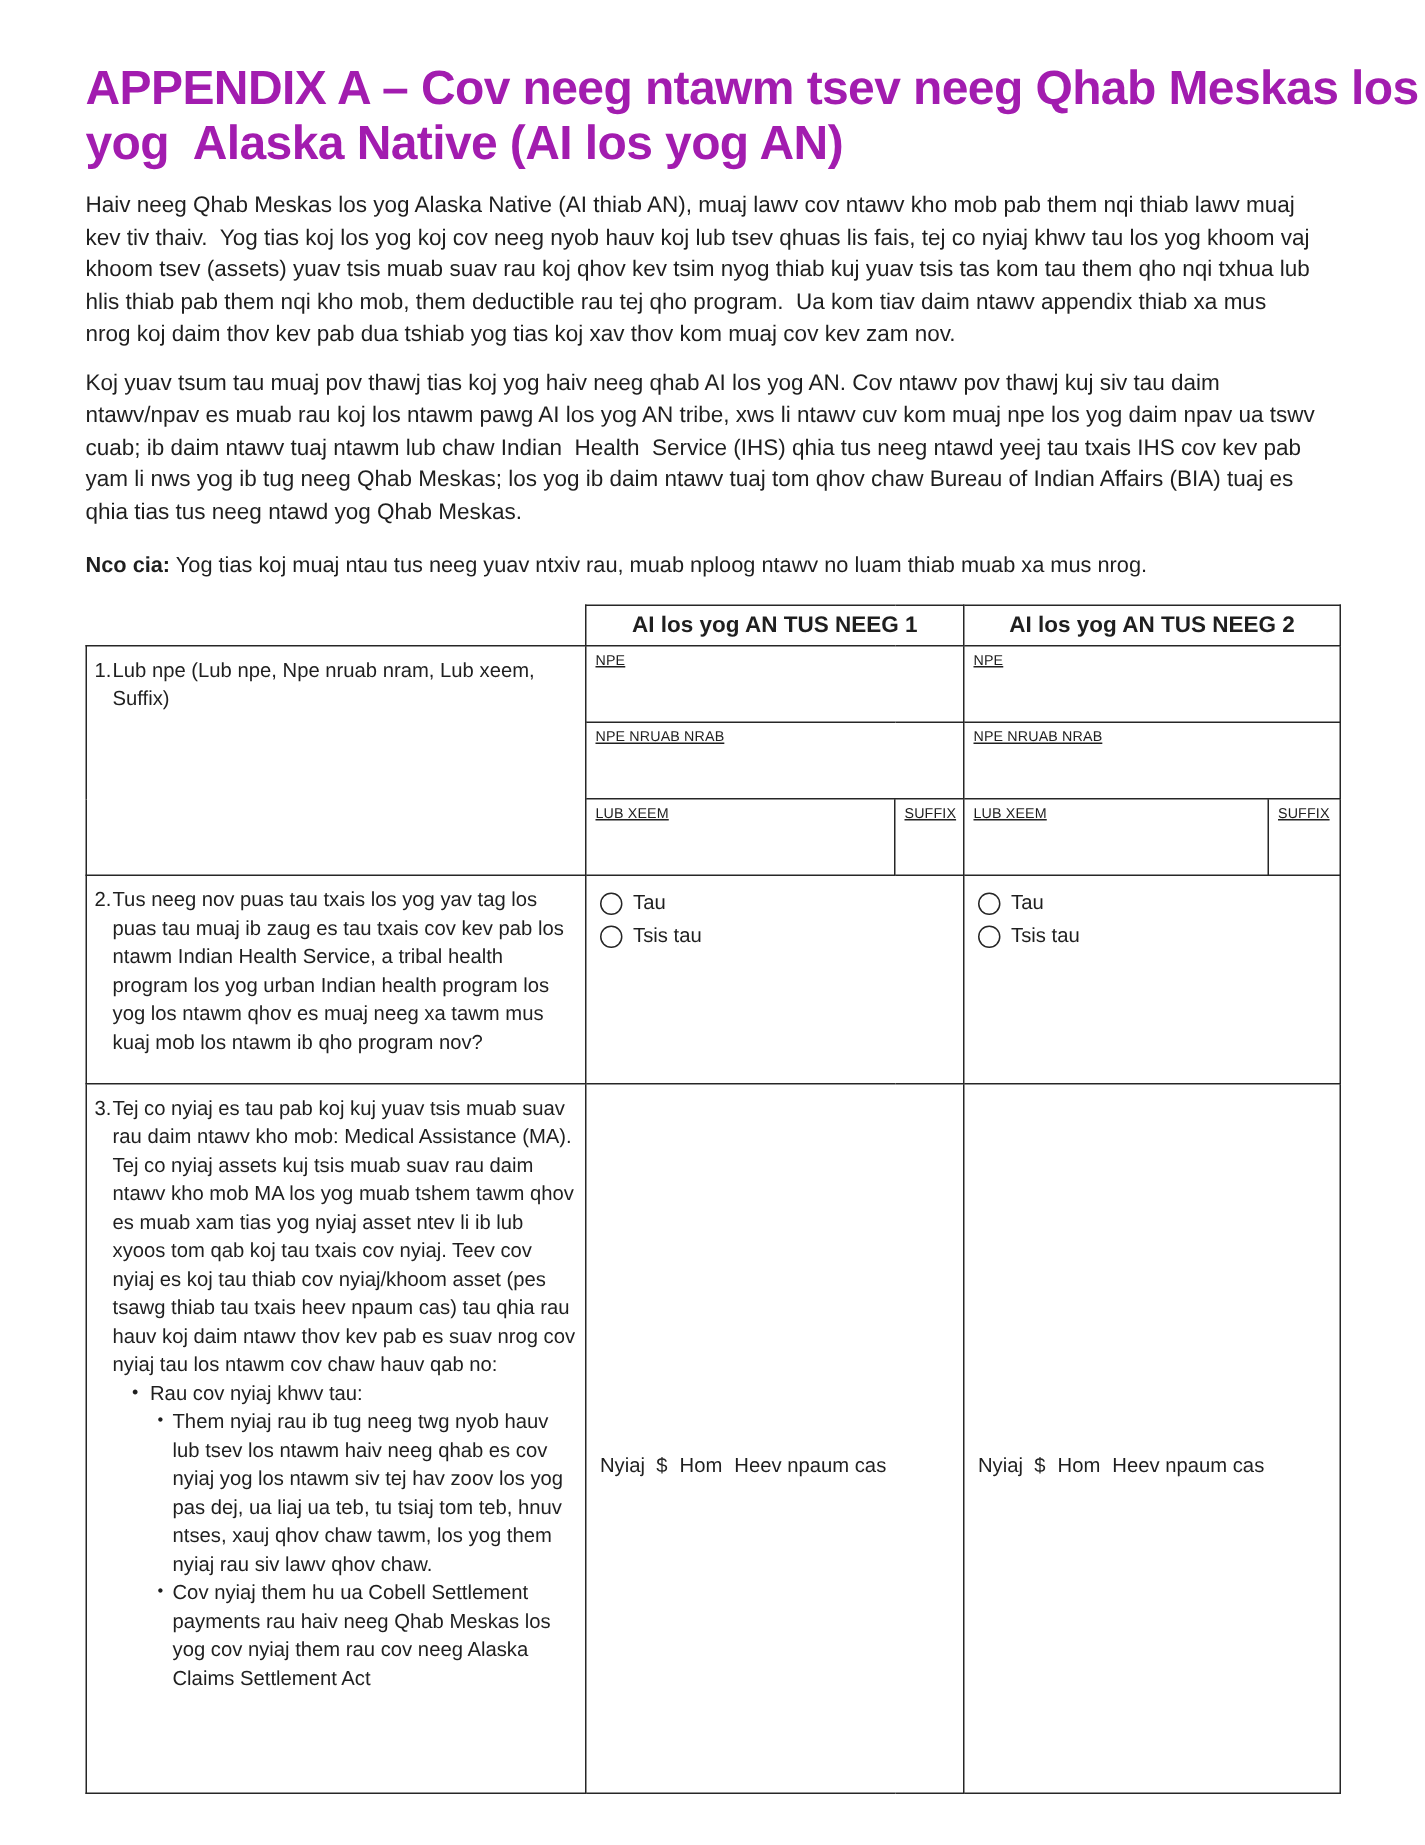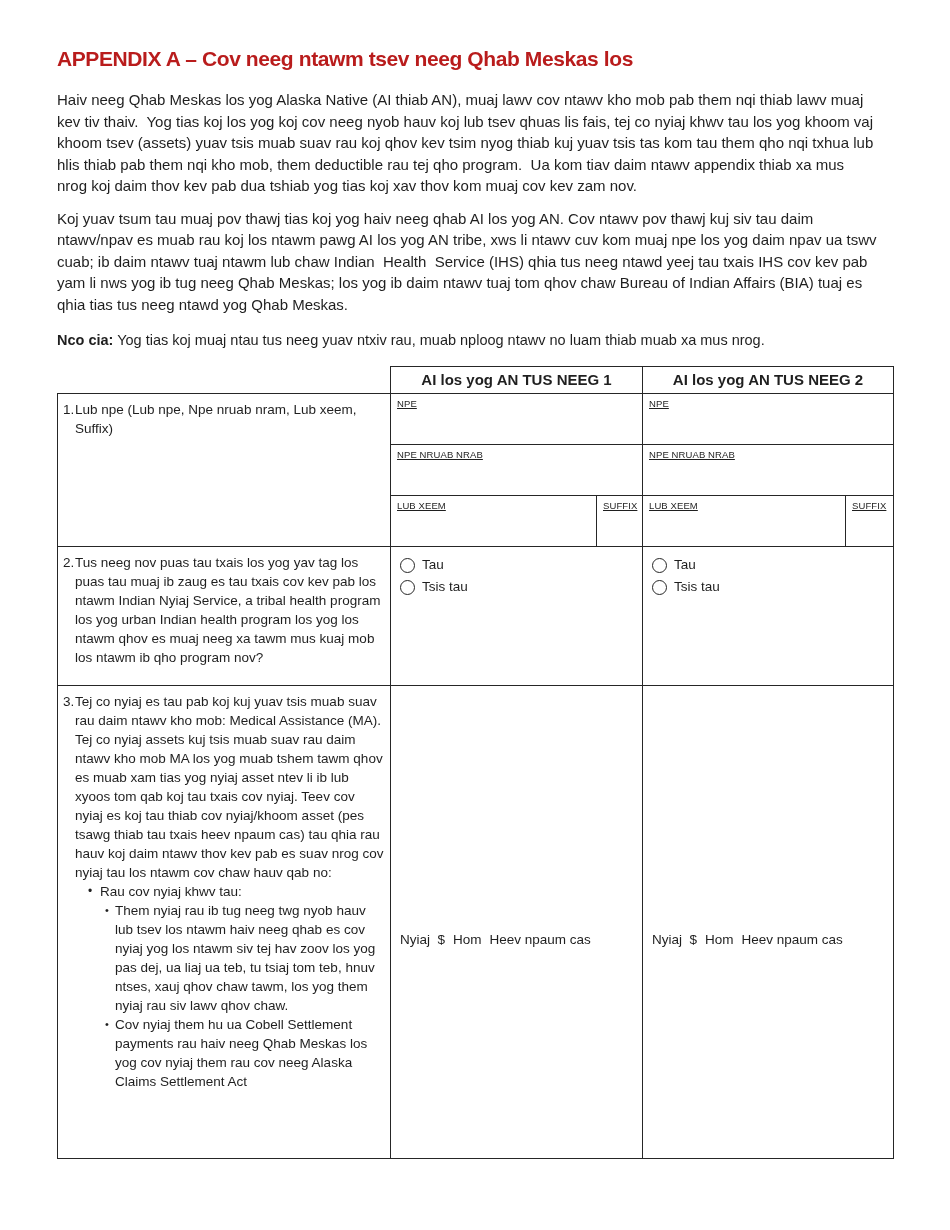--- a/index.html
+++ b/index.html
@@ -4,21 +4,21 @@
 <style>
   html,body{margin:0;padding:0;background:#ffffff;}
   body{
     width:950px;height:1230px;
     font-family:"Liberation Sans","DejaVu Sans",sans-serif;
     color:#1f1f1f;
     -webkit-font-smoothing:antialiased;
   }
   .page{padding:40px 57px 0 57px;width:836px;}
 
-  .title{margin:0 0 12px 0;font-size:21px;font-weight:bold;line-height:37px;letter-spacing:-0.4px;color:#b91c1c;}
+  .title{margin:0 0 12px 0;font-size:32px;font-weight:bold;line-height:37px;letter-spacing:-0.4px;color:#a21caf;}
   .title span{display:block;white-space:pre;}
 
   p.body{margin:0 16px 11px 0;font-size:15px;line-height:21.5px;white-space:pre-wrap;}
   p.note{margin:15px 0 0 0;font-size:14.5px;line-height:20px;}
   p.note b{font-weight:bold;}
 
   table.form-table{
     border-collapse:collapse;table-layout:fixed;
     width:836px;margin-top:16px;padding-left:23px;
   }
@@ -70,20 +70,21 @@
   tr.row2{height:139px;}
   tr.row3{height:473px;}
 </style>
 </head>
 <body>
 
 <div class="page">
 
   <h1 class="title">
     <span>APPENDIX A – Cov neeg ntawm tsev neeg Qhab Meskas los</span>
+    <span>yog  Alaska Native (AI los yog AN)</span>
   </h1>
 
   <p class="body">Haiv neeg Qhab Meskas los yog Alaska Native (AI thiab AN), muaj lawv cov ntawv kho mob pab them nqi thiab lawv muaj kev tiv thaiv.  Yog tias koj los yog koj cov neeg nyob hauv koj lub tsev qhuas lis fais, tej co nyiaj khwv tau los yog khoom vaj khoom tsev (assets) yuav tsis muab suav rau koj qhov kev tsim nyog thiab kuj yuav tsis tas kom tau them qho nqi txhua lub hlis thiab pab them nqi kho mob, them deductible rau tej qho program.  Ua kom tiav daim ntawv appendix thiab xa mus nrog koj daim thov kev pab dua tshiab yog tias koj xav thov kom muaj cov kev zam nov.</p>
   <p class="body">Koj yuav tsum tau muaj pov thawj tias koj yog haiv neeg qhab AI los yog AN. Cov ntawv pov thawj kuj siv tau daim ntawv/npav es muab rau koj los ntawm pawg AI los yog AN tribe, xws li ntawv cuv kom muaj npe los yog daim npav ua tswv cuab; ib daim ntawv tuaj ntawm lub chaw Indian  Health  Service (IHS) qhia tus neeg ntawd yeej tau txais IHS cov kev pab yam li nws yog ib tug neeg Qhab Meskas; los yog ib daim ntawv tuaj tom qhov chaw Bureau of Indian Affairs (BIA) tuaj es qhia tias tus neeg ntawd yog Qhab Meskas.</p>
 
   <p class="note"><b>Nco cia:</b> <span>Yog tias koj muaj ntau tus neeg yuav ntxiv rau, muab nploog ntawv no luam thiab muab xa mus nrog.</span></p>
 
   <table class="form-table">
     <colgroup>
       <col style="width:333px">
@@ -134,21 +135,21 @@
       </td>
       <td class="field-cell">
         <span class="fl">SUFFIX</span>
       </td>
     </tr>
 
     <tr class="row2">
       <td class="q-cell">
         <div class="q">
           <span class="q-num">2.</span>
-          <span class="q-text">Tus neeg nov puas tau txais los yog yav tag los puas tau muaj ib zaug es tau txais cov kev pab los ntawm Indian Nyiaj Service, a tribal health program los yog urban Indian health program los yog los ntawm qhov es muaj neeg xa tawm mus kuaj mob los ntawm ib qho program nov?</span>
+          <span class="q-text">Tus neeg nov puas tau txais los yog yav tag los puas tau muaj ib zaug es tau txais cov kev pab los ntawm Indian Health Service, a tribal health program los yog urban Indian health program los yog los ntawm qhov es muaj neeg xa tawm mus kuaj mob los ntawm ib qho program nov?</span>
         </div>
       </td>
       <td colspan="2" class="a-cell">
         <div class="radio-group">
           <label class="radio-opt">
             <span class="radio-circle"></span>
             <span>Tau</span>
           </label>
           <label class="radio-opt">
             <span class="radio-circle"></span>

